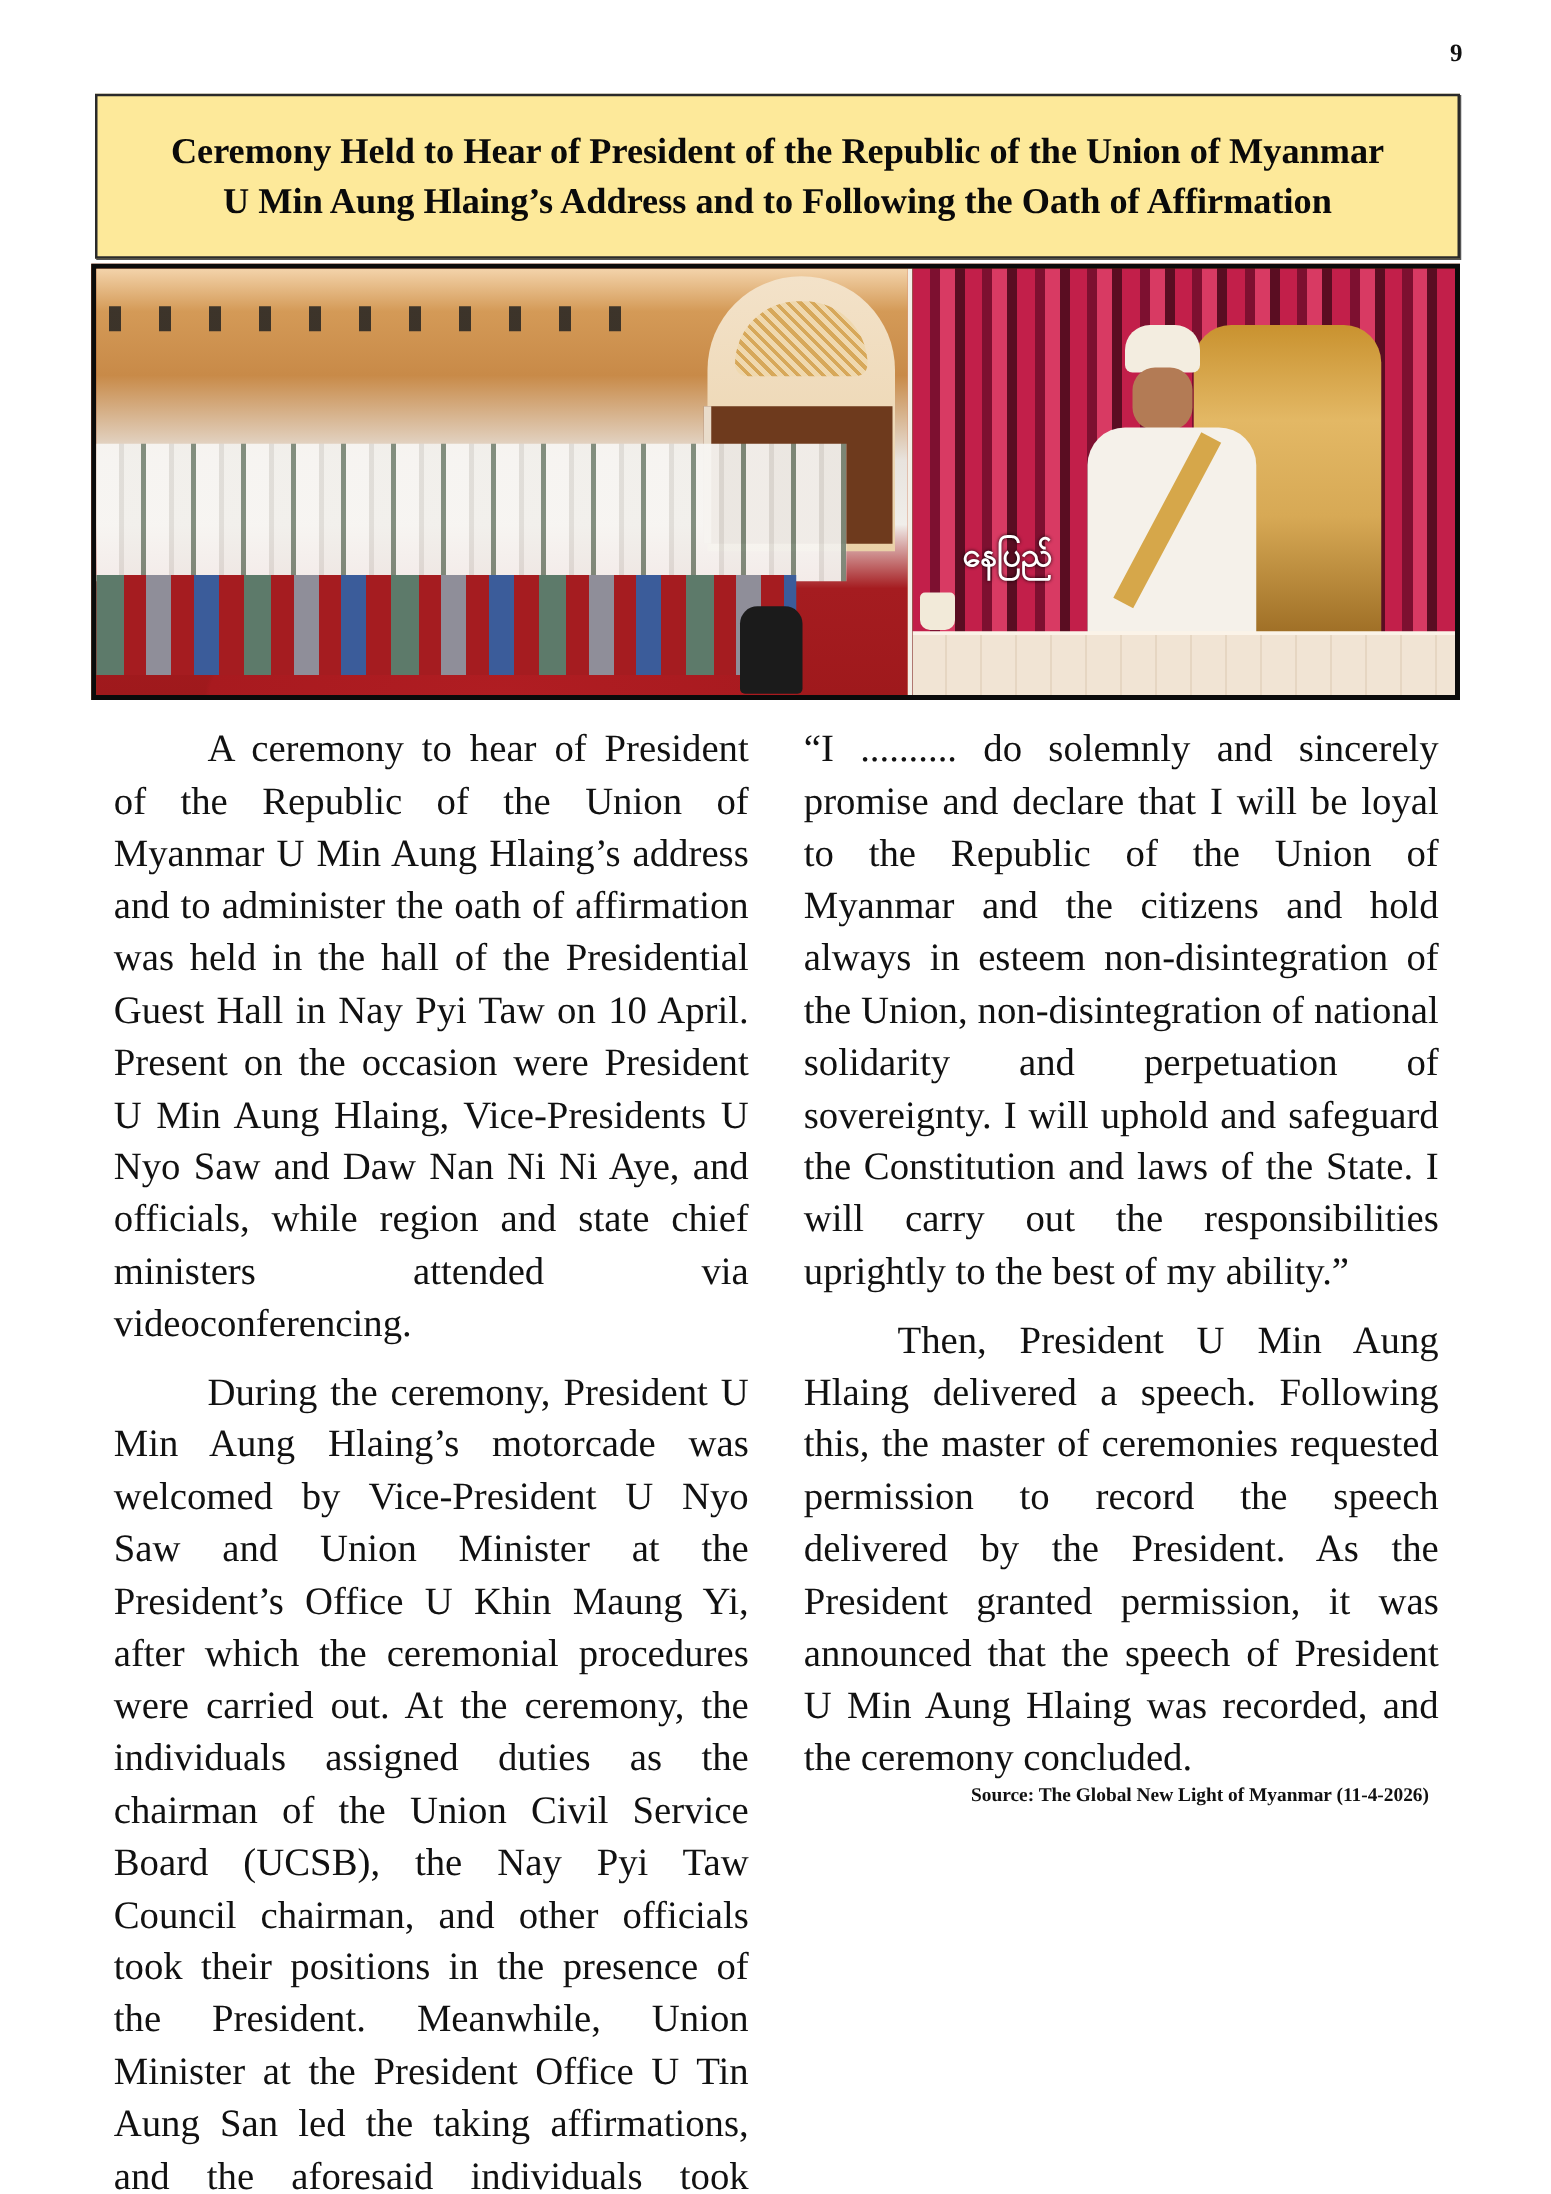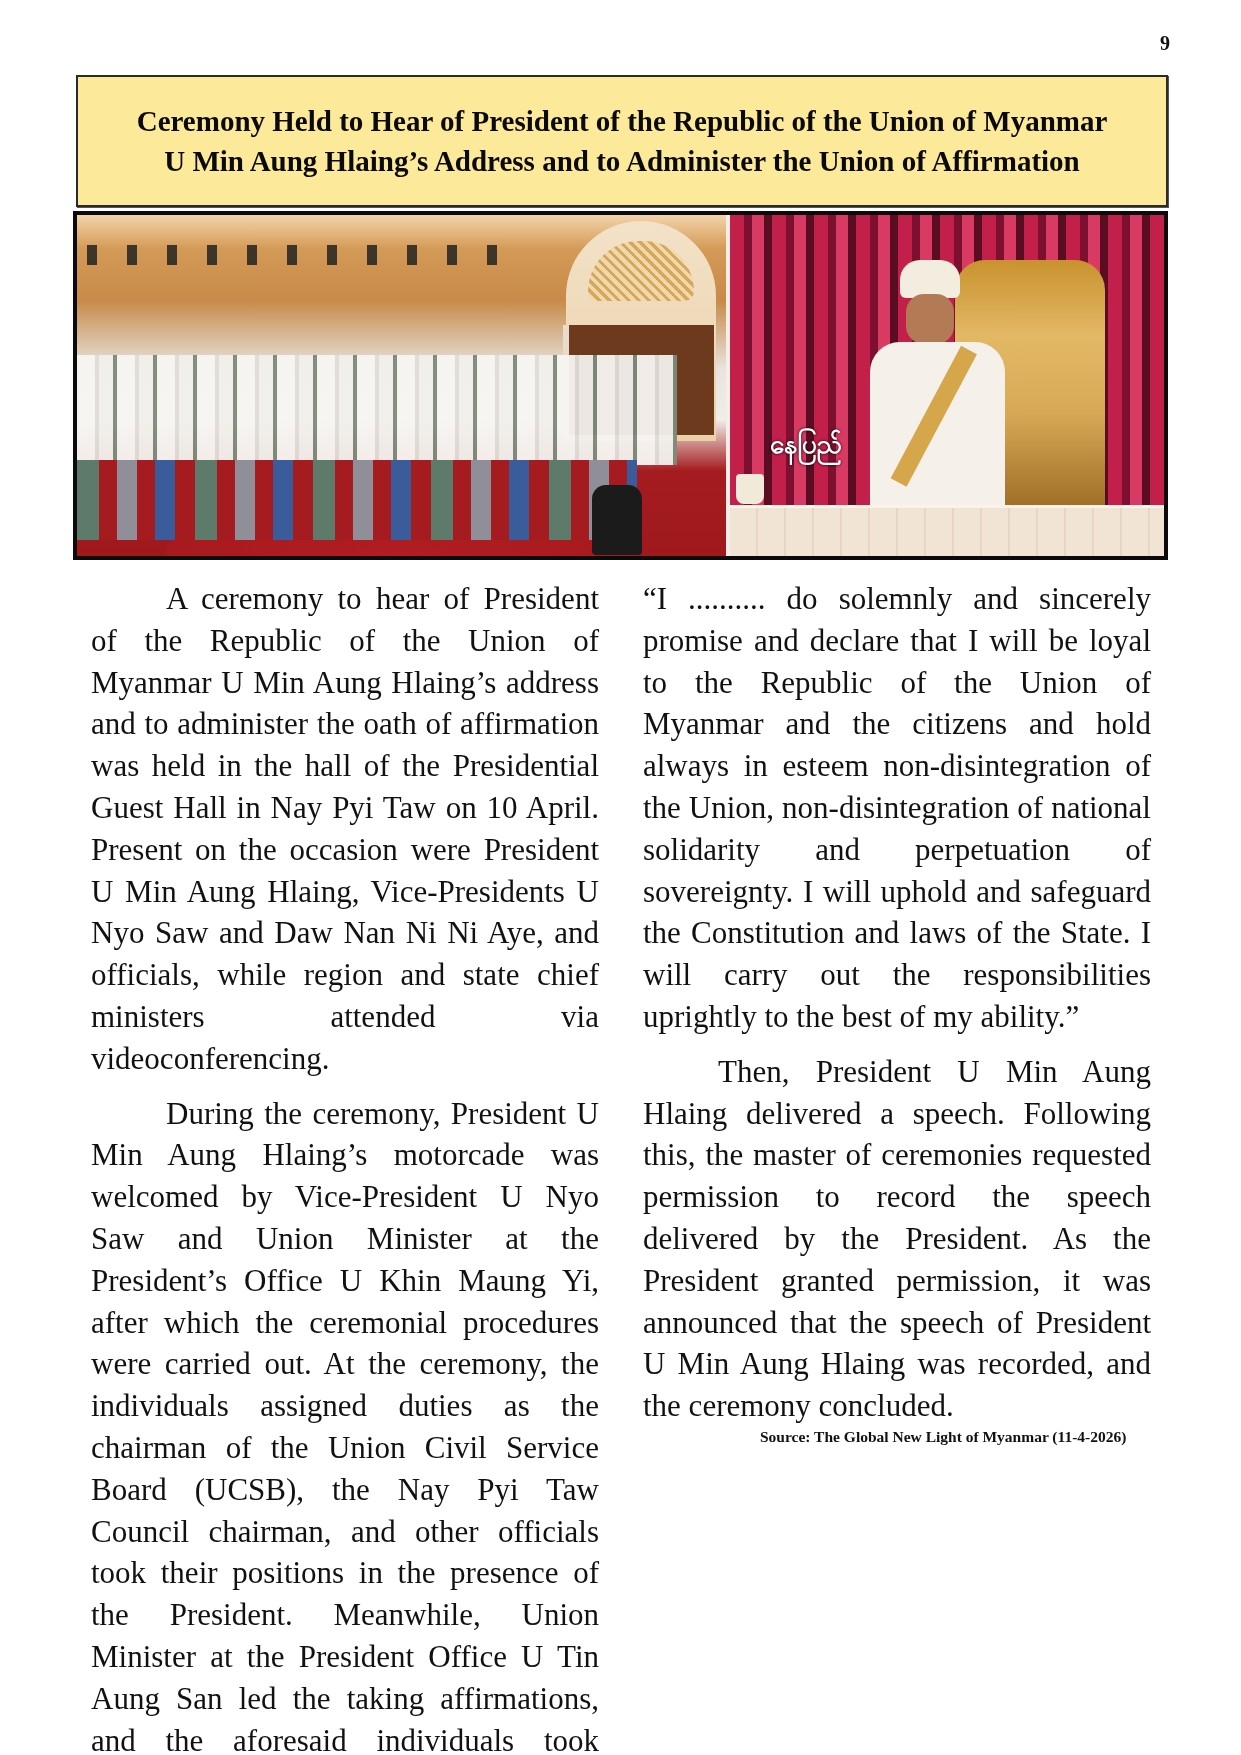--- a/index.html
+++ b/index.html
@@ -28,30 +28,30 @@
     .photo-right .person .face { position: absolute; left: 36px; top: 34px; width: 48px; height: 50px; background: #b37b55; border-radius: 18px; }
     .photo-right .person .body { position: absolute; left: 0; top: 82px; width: 135px; height: 178px; background: #f5f1ea; border-radius: 30px 30px 0 0; }
     .photo-right .person .sash { position: absolute; left: 30px; top: 90px; width: 18px; height: 150px; background: #d6a74a; transform: rotate(28deg); transform-origin: top; left: 90px; }
     .photo-right .table { position: absolute; left: 0; bottom: 0; width: 100%; height: 48px; background: repeating-linear-gradient(90deg,#f1e4d4 0 26px,#e6d6c2 26px 28px); border-top: 3px solid #fbf3e8; }
     .photo-right .cup { position: absolute; left: 6px; bottom: 52px; width: 28px; height: 30px; background: #f2ead9; border-radius: 4px 4px 8px 8px; }
     .photo-right .overlay-text { position: absolute; left: 40px; top: 212px; color: #ffffff; font-family: "DejaVu Sans", sans-serif; font-weight: bold; font-size: 26px; text-shadow: 0 0 3px #000; }
     .columns { position: absolute; left: 91px; top: 578px; width: 1060px; display: flex; justify-content: space-between; }
     .col { width: 508px; }
     .col p { margin: 0 0 13px 0; font-size: 31px; line-height: 41.8px; text-align: justify; hyphens: manual; }
     .col p.indent { text-indent: 75px; }
-    .source { position: absolute; left: 760px; top: 1428px; width: 400px; text-align: left; font-weight: bold; font-size: 15.5px; }
+    .source { position: absolute; left: 760px; top: 1428px; width: 400px; text-align: center; font-weight: bold; font-size: 15.5px; }
   </style>
 </head>
 <body>
 
 <div class="page-number">9</div>
 
 <div class="headline-box">
   <div class="headline-line">Ceremony Held to Hear of President of the Republic of the Union of Myanmar</div>
-  <div class="headline-line">U Min Aung Hlaing’s Address and to Administer the Union of Affirmation</div>
+  <div class="headline-line">U Min Aung Hlaing’s Address and to Following the Oath of Affirmation</div>
 </div>
 
 <div class="photo-frame">
   <div class="photo-left">
     <div class="speakers"></div>
     <div class="arch"></div>
     <div class="doors"></div>
     <div class="crowd"></div>
     <div class="longyi"></div>
     <div class="camera"></div>

